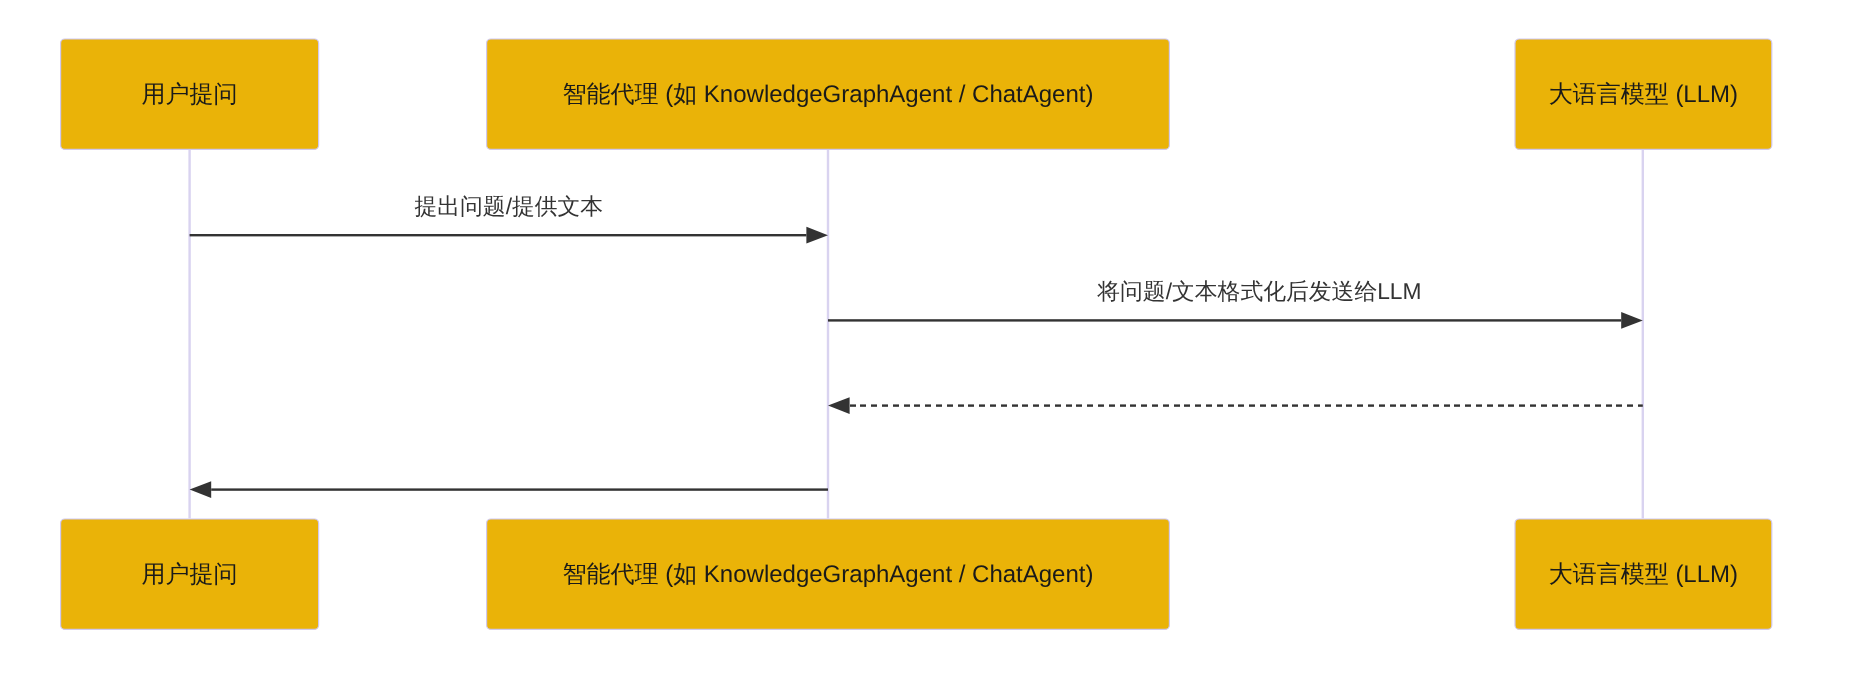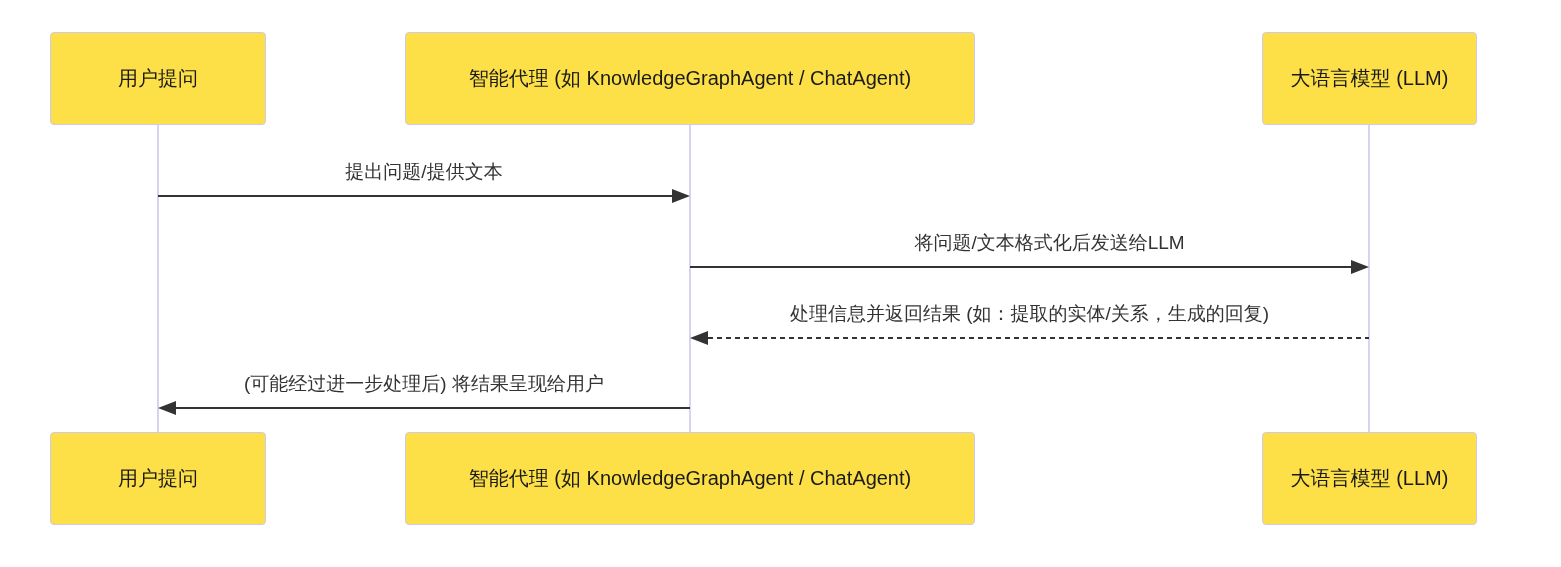--- a/index.html
+++ b/index.html
@@ -11,21 +11,21 @@
   #canvas {
     position: relative;
     width: 1561px;
     height: 567px;
     background: #ffffff;
     overflow: hidden;
   }
   .actor-box {
     position: absolute;
     height: 93px;
-    background: #fde047;
+    background: #eab308;
     border: 1px solid #CFC8EF;
     border-radius: 4px;
     display: flex;
     align-items: center;
     justify-content: center;
     font-size: 20px;
     color: #1a1a1a;
     box-sizing: border-box;
     text-align: center;
   }
@@ -97,21 +97,19 @@
   </div>
 
   <div class="msg-label" style="left:158px; top:155px; width:532px;">提出问题/提供文本</div>
   <div class="msg-line-solid" style="left:158px; top:195px; width:514px;"></div>
   <div class="arrowhead right" style="left:672px; top:189px;"></div>
 
   <div class="msg-label" style="left:710px; top:226px; width:679px;">将问题/文本格式化后发送给LLM</div>
   <div class="msg-line-solid" style="left:690px; top:266px; width:661px;"></div>
   <div class="arrowhead right" style="left:1351px; top:260px;"></div>
 
-  <div class="msg-label" style="left:690px; top:297px; width:679px;">处理信息并返回结果 (如：提取的实体/关系，生成的回复)</div>
   <div class="arrowhead left" style="left:690px; top:331px;"></div>
   <div class="msg-line-dashed" style="left:708px; top:337px; width:661px;"></div>
 
-  <div class="msg-label" style="left:158px; top:367px; width:532px;">(可能经过进一步处理后) 将结果呈现给用户</div>
   <div class="arrowhead left" style="left:158px; top:401px;"></div>
   <div class="msg-line-solid" style="left:176px; top:407px; width:514px;"></div>
 
 </div>
 
 </body></html>

